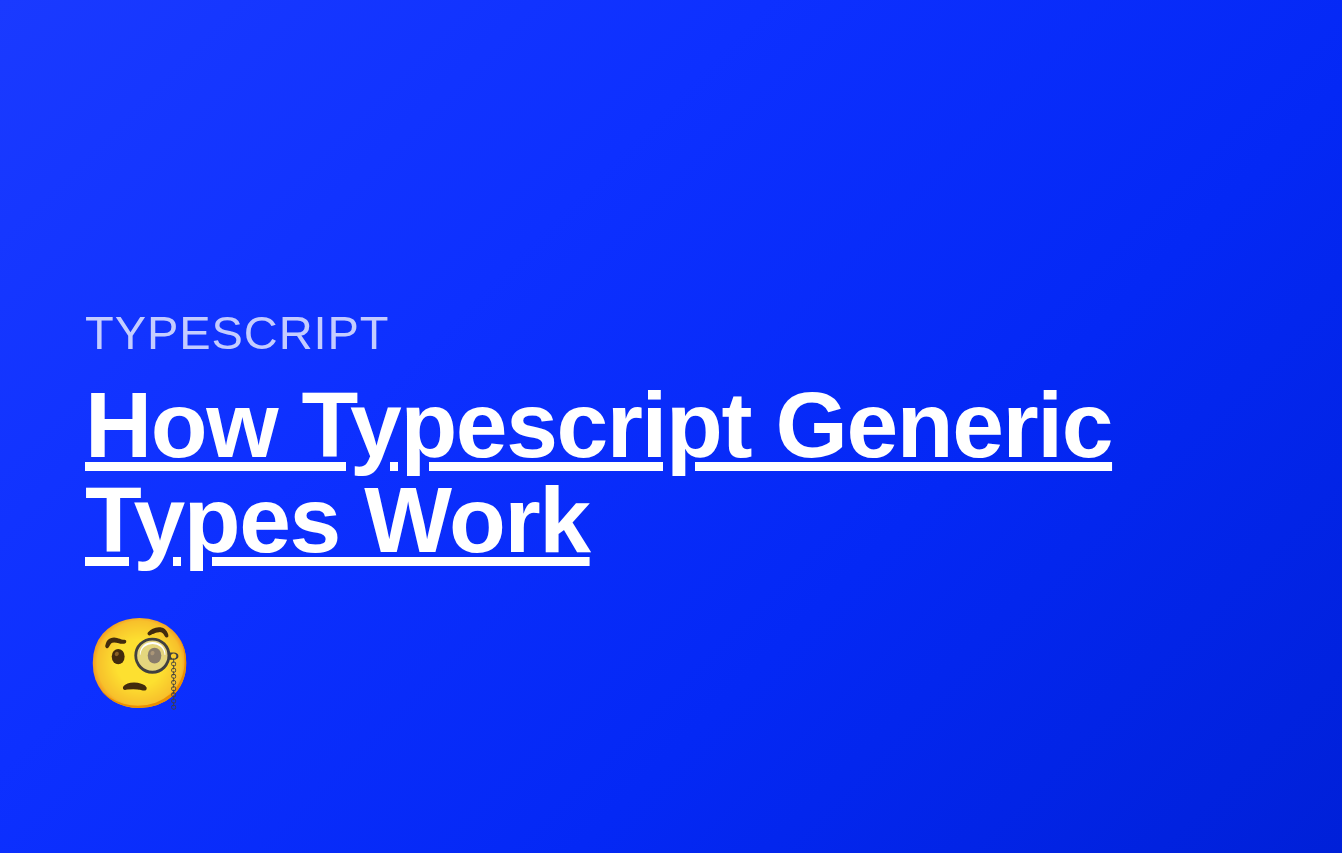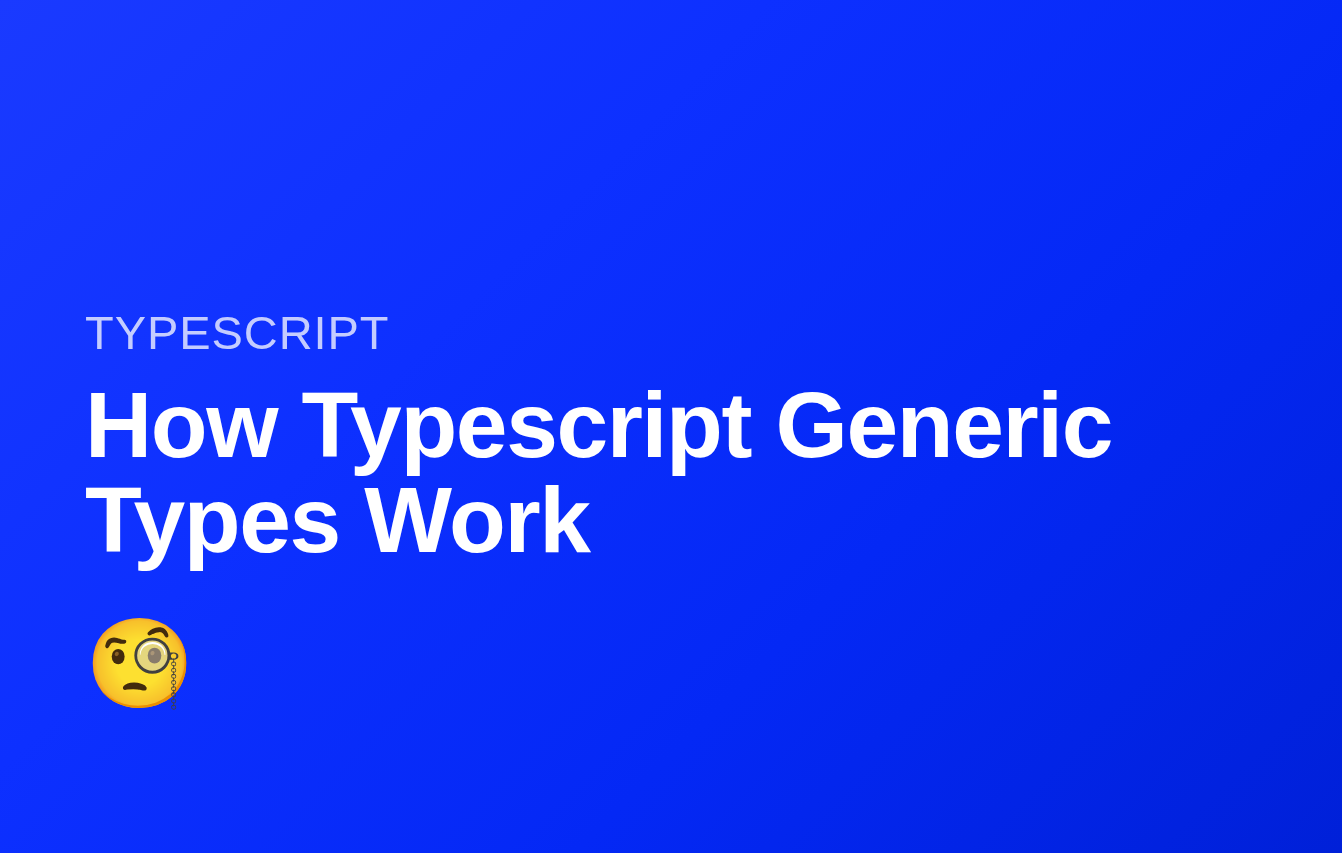--- a/index.html
+++ b/index.html
@@ -29,20 +29,21 @@
       opacity: 0.92;
       margin-bottom: 18px;
     }
     .title {
       font-size: 93px;
       font-weight: 800;
       line-height: 1.02;
       letter-spacing: -0.015em;
       color: #ffffff;
       margin-bottom: 52px;
+      text-decoration: underline;
     }
     .emoji {
       font-size: 88px;
       line-height: 1;
       display: inline-block;
     }
   </style>
 </head>
 <body>
 

